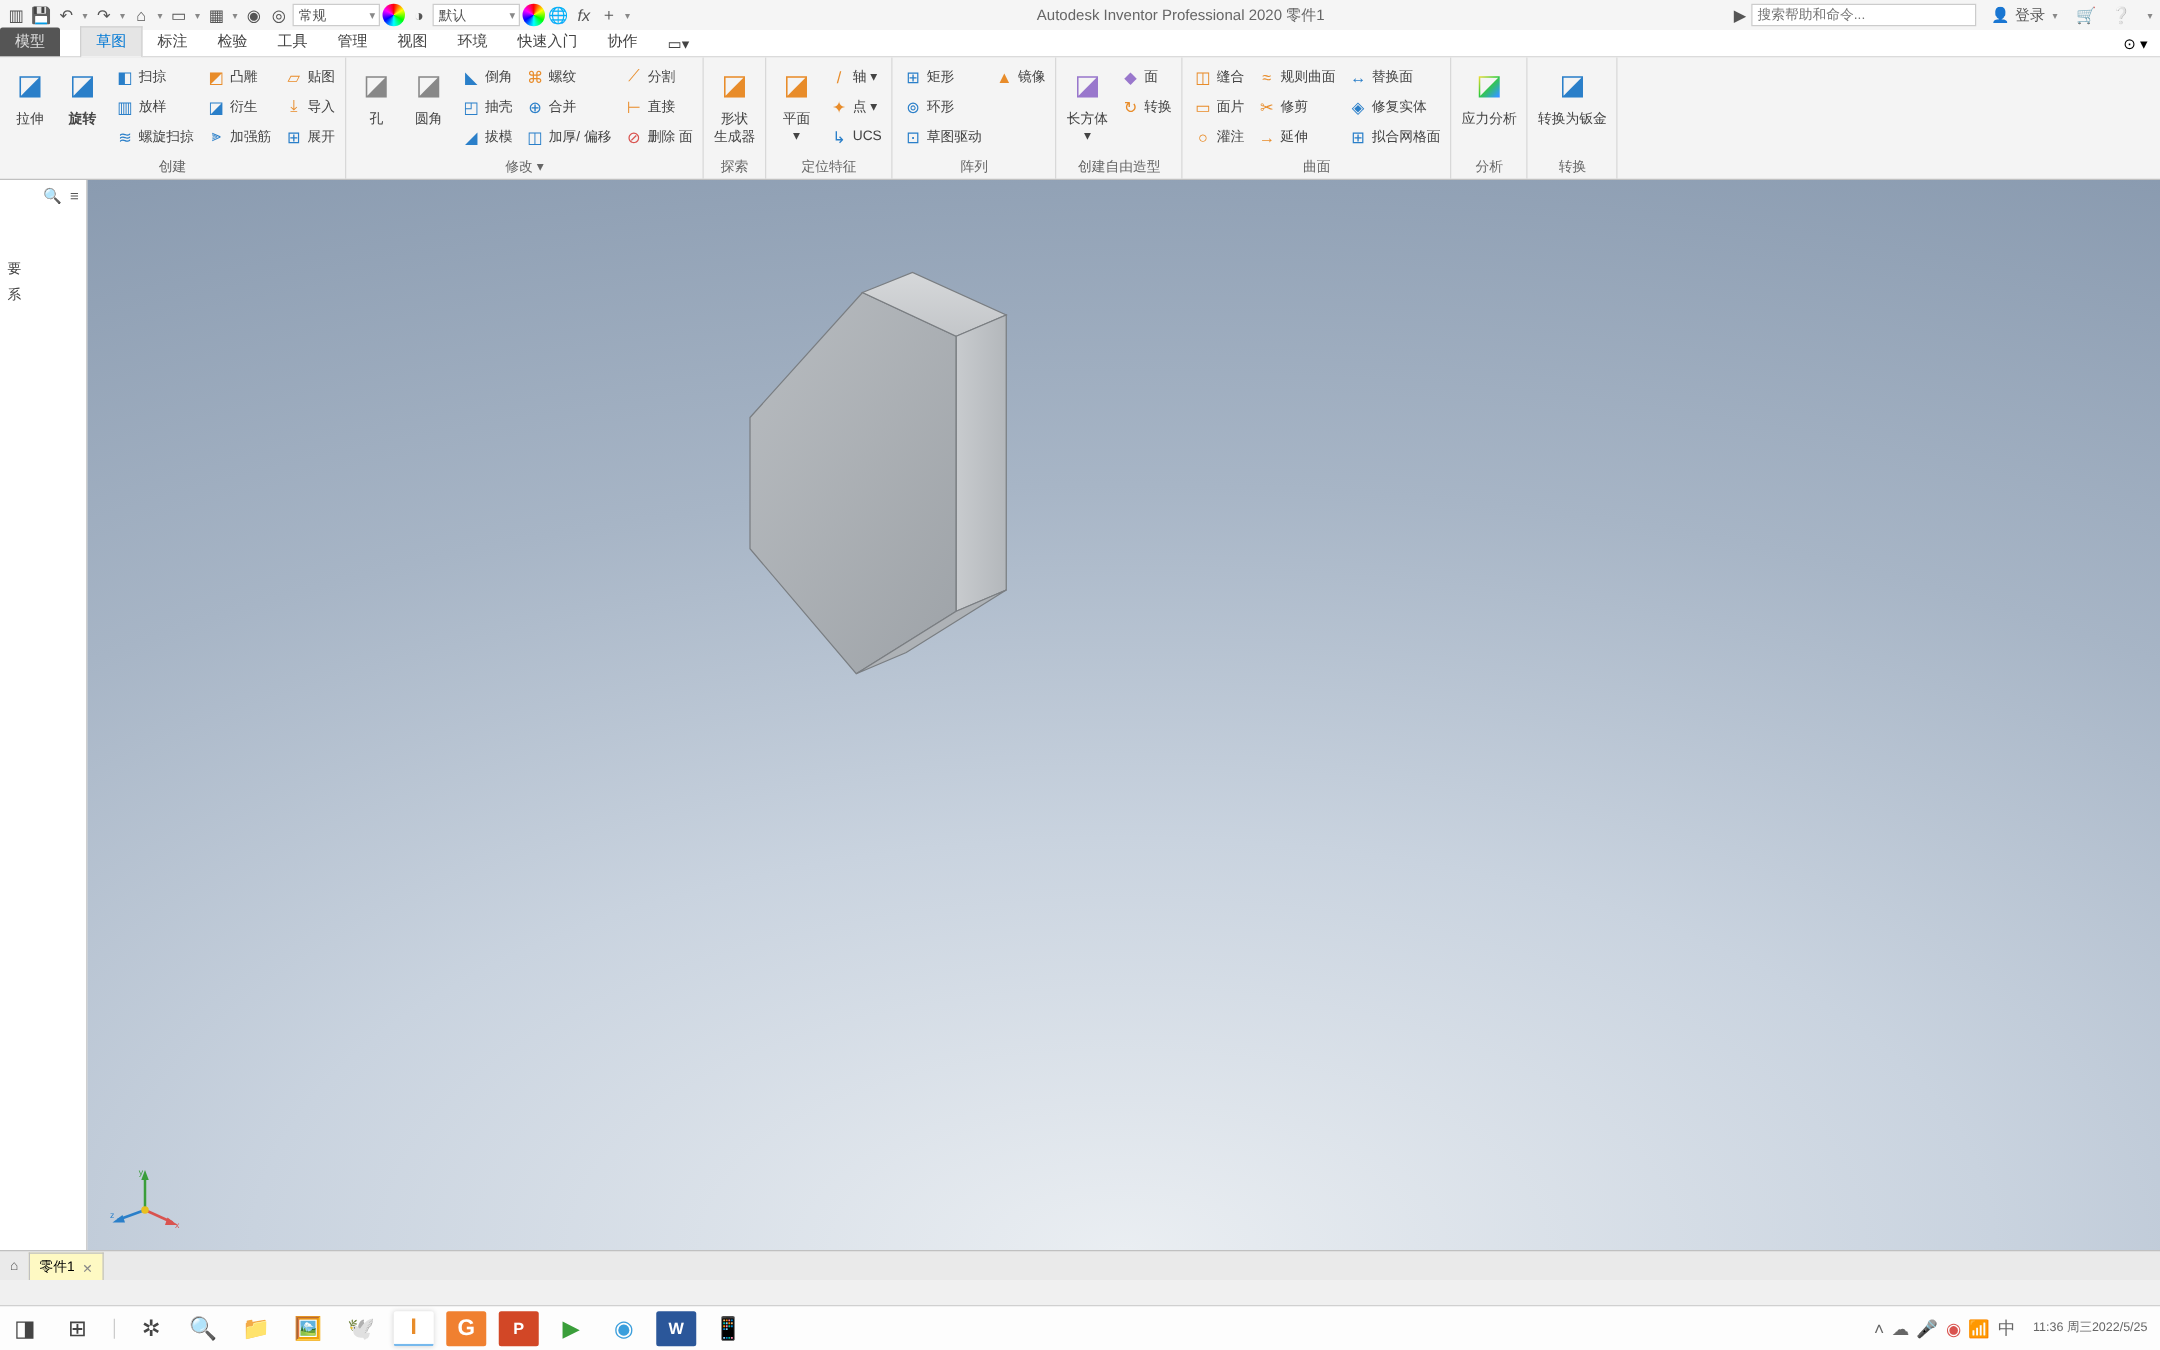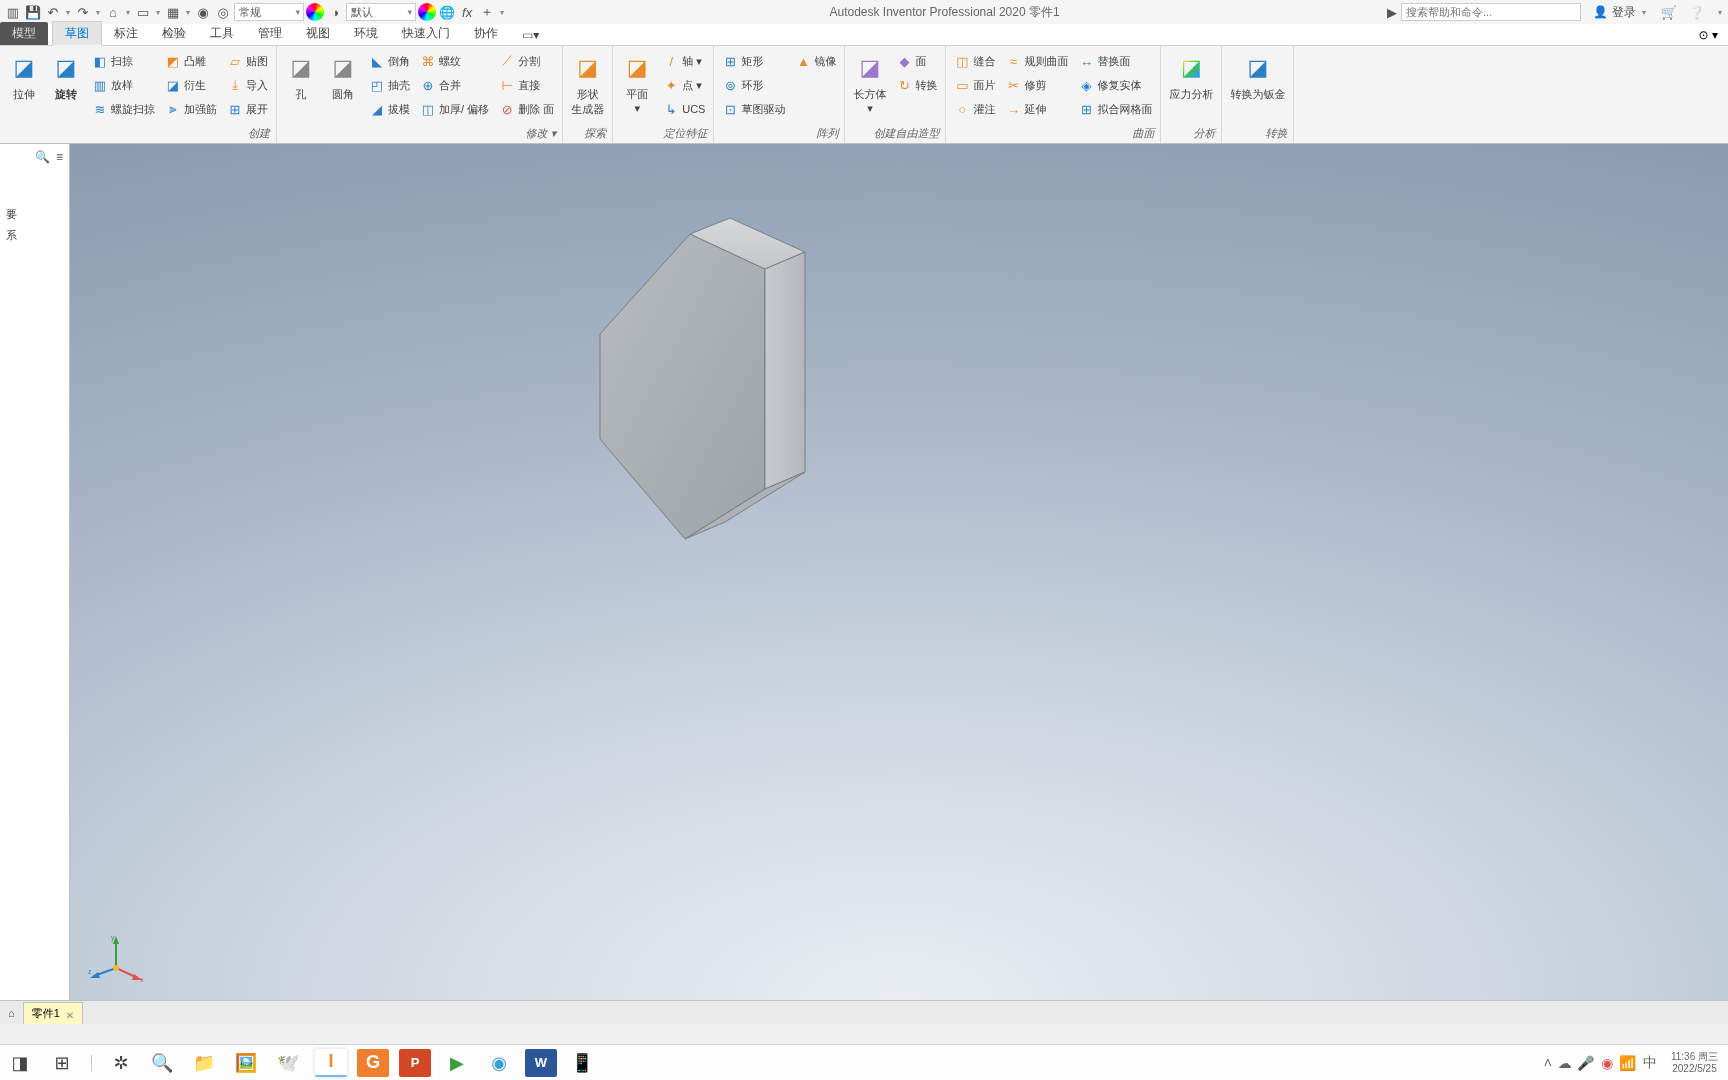--- a/index.html
+++ b/index.html
@@ -15,28 +15,28 @@
 .titlebar .app-title { flex: 1; text-align: center; color: #666; font-size: 12px; }
 .titlebar .search { width: 180px; height: 18px; border: 1px solid #ccc; background: #fff; font-size: 11px; padding: 0 4px; color: #888; }
 .titlebar .login { display: flex; align-items: center; gap: 4px; margin: 0 12px; color: #555; cursor: pointer; }
 .titlebar .right-icons { display: flex; align-items: center; gap: 10px; }
 .qat-sep { width: 1px; height: 16px; background: #ccc; margin: 0 3px; }
 
 
 .menutabs { height: 22px; background: #fff; display: flex; align-items: flex-end; border-bottom: 1px solid #d0d0d0; font-size: 12px; }
 .menutabs .tab { padding: 3px 12px; color: #444; cursor: pointer; }
 .menutabs .tab.active { color: #0078d4; background: #e5e5e5; border: 1px solid #d0d0d0; border-bottom: 1px solid #f4f4f4; margin-bottom: -1px; }
-.menutabs .tab.file-dark { background: #555; color: #ddd; border-radius: 2px 2px 0 0; margin-right: 4px; }
+.menutabs .tab.file-dark { background: #555; color: #ddd; border-radius: 2px 2px 0 0; margin-right: 16px; }
 .menutabs .expand { margin-left: auto; padding: 3px 10px; }
 
 
 .ribbon { height: 98px; background: #f4f4f4; border-bottom: 1px solid #c0c0c0; display: flex; font-size: 11px; color: #444; }
 .ribbon .panel { border-right: 1px solid #d8d8d8; display: flex; flex-direction: column; justify-content: space-between; padding: 4px 6px 2px 6px; }
 .ribbon .panel-body { display: flex; align-items: flex-start; gap: 6px; }
-.ribbon .panel-title { text-align: right; color: #666; font-size: 11px; padding-top: 2px; font-style: italic; }
+.ribbon .panel-title { text-align: center; color: #666; font-size: 11px; padding-top: 2px; }
 .ribbon .big-button { display: flex; flex-direction: column; align-items: center; cursor: pointer; padding: 2px; gap: 3px; }
 .ribbon .big-icon { width: 32px; height: 32px; border-radius: 4px; display: flex; align-items: center; justify-content: center; font-size: 22px; }
 .ribbon .stack { display: flex; flex-direction: column; gap: 2px; }
 .ribbon .small-row { display: flex; align-items: center; gap: 3px; cursor: pointer; white-space: nowrap; height: 22px; padding: 0 2px; }
 .ribbon .small-icon { width: 16px; height: 16px; display: inline-flex; align-items: center; justify-content: center; font-size: 13px; }
 .icon-blue { color: #2a7fc9; }
 .icon-orange { color: #e88c2a; }
 .icon-green { color: #3a9e3a; }
 .icon-red { color: #d9534f; }
 .icon-purple { color: #9977cc; }
@@ -61,21 +61,21 @@
 
 .statusbar { height: 20px; background: #f0f0f0; display: flex; align-items: center; padding: 0 8px; font-size: 11px; color: #666; }
 .statusbar .right-items { margin-left: auto; display: flex; gap: 8px; }
 
 
 .taskbar { height: 36px; background: #fdfdfd; border-top: 1px solid #d0d0d0; display: flex; align-items: center; padding: 0 4px; font-size: 11px; color: #444; }
 .taskbar .tb-left { display: flex; align-items: center; gap: 10px; }
 .taskbar .tb-icon { width: 32px; height: 28px; display: flex; align-items: center; justify-content: center; font-size: 18px; cursor: pointer; border-radius: 2px; }
 .taskbar .tb-icon.active { background: #fff; border-bottom: 2px solid #76b9ed; box-shadow: 0 0 4px rgba(0,0,0,.15); }
 .taskbar .tb-tray { margin-left: auto; display: flex; align-items: center; gap: 6px; font-size: 14px; color: #666; }
-.taskbar .tb-clock { display: flex; flex-direction: column; align-items: center; font-size: 10px; line-height: 1.2; margin-left: 8px; margin-right: 6px; }
+.taskbar .tb-clock { display: flex; flex-direction: row; align-items: center; font-size: 10px; line-height: 1.2; margin-left: 8px; margin-right: 6px; }
 </style>
 </head>
 <body>
 
 <div class="titlebar">
   <div class="qat">
     <span class="qat-icon">▥</span>
     <span class="qat-icon">💾</span>
     <span class="qat-icon">↶</span>
       <span class="dropdown-arrow">▾</span>

